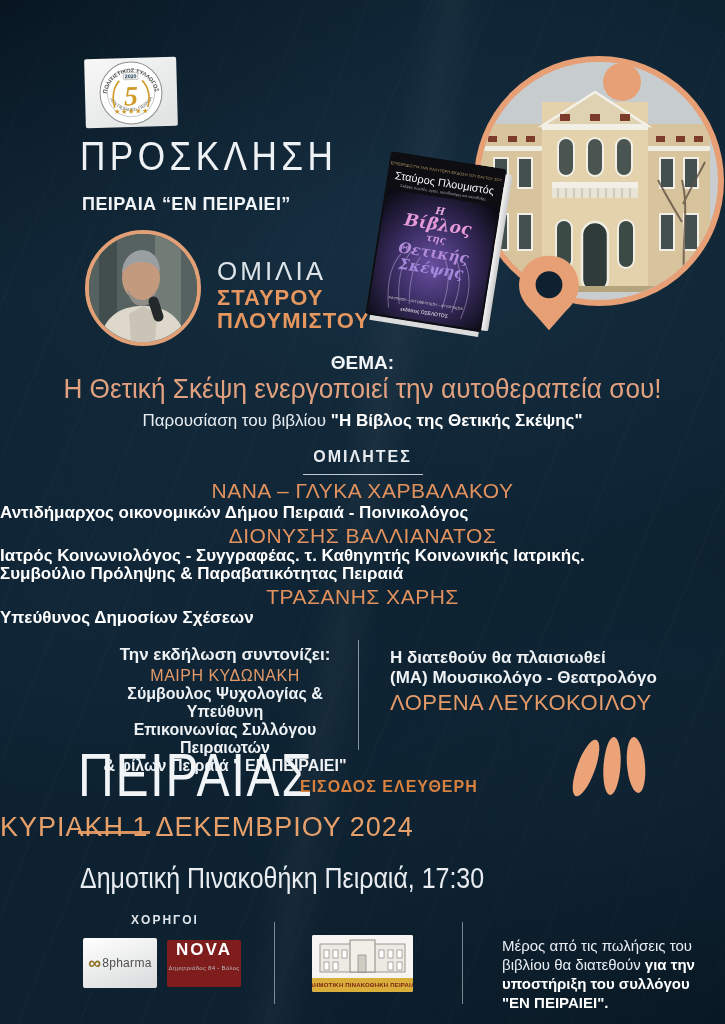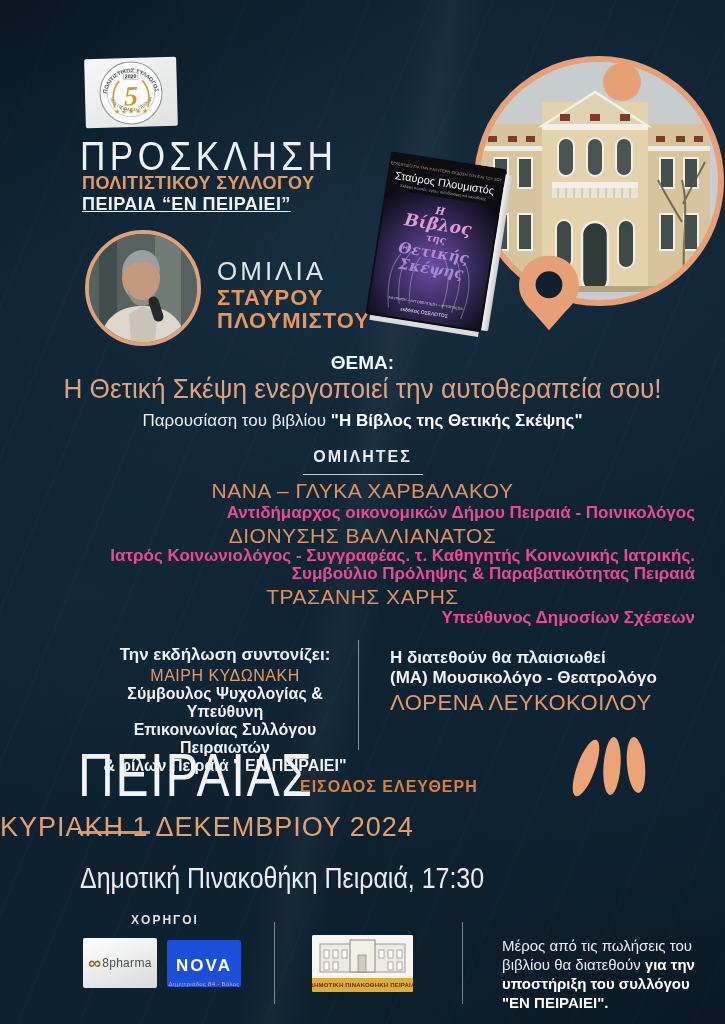--- a/index.html
+++ b/index.html
@@ -18,21 +18,21 @@
     z-index:1;}
   .abs{position:absolute;}
   .z{z-index:2;}
 
   
   .badge{left:85px;top:58px;width:92px;height:69px;background:linear-gradient(150deg,#f7f8f7,#dfe2e1);
          border-radius:2px;display:flex;align-items:center;justify-content:center;transform:rotate(-1.5deg);}
   .title-main{left:80px;top:134px;font-size:40px;letter-spacing:5px;color:#eef2f5;font-weight:400;
               transform:scaleX(.88);transform-origin:left top;white-space:nowrap;}
   .sub1{left:82px;top:173px;font-size:18px;font-weight:700;color:#e59a63;letter-spacing:.4px;white-space:nowrap;}
-  .sub2{left:82px;top:194px;font-size:18px;font-weight:700;color:#f2f5f7;letter-spacing:.4px;white-space:nowrap;text-decoration:underline;}
+  .sub2{left:82px;top:194px;font-size:18px;font-weight:700;color:#f2f5f7;letter-spacing:.4px;white-space:nowrap;}
 
   
   .photo{left:85px;top:230px;width:108px;height:108px;border-radius:50%;border:4px solid #e2a077;
          overflow:hidden;background:#44514f;}
   .talk-label{left:217px;top:256px;font-size:26px;letter-spacing:3px;color:#dde4e9;font-weight:400;}
   .talk-n1{left:217px;top:285px;font-size:22px;font-weight:700;color:#e5975f;letter-spacing:1px;}
   .talk-n2{left:217px;top:308px;font-size:22px;font-weight:700;color:#e5975f;letter-spacing:1px;}
 
   
   .venue-circle{left:474px;top:56px;width:238px;height:238px;border-radius:50%;border:6px solid #e7a076;
@@ -51,21 +51,21 @@
   .theme-label{left:0;top:352px;width:725px;text-align:center;font-size:19px;font-weight:700;color:#f2f5f7;}
   .theme-title{left:0;top:374px;width:725px;text-align:center;font-size:27px;color:#e2a17e;font-weight:400;
                transform:scaleX(.97);transform-origin:center top;white-space:nowrap;}
   .theme-sub{left:0;top:411px;width:725px;text-align:center;font-size:17px;color:#e8edf2;}
   .theme-sub strong{color:#fff;}
 
   
   .sp-label{left:0;top:448px;width:725px;text-align:center;font-size:16px;font-weight:700;letter-spacing:2px;color:#e8edf2;}
   .sp-rule{left:303px;top:474px;width:120px;height:1px;background:rgba(223,230,236,.85);}
   .sp-name{left:0;width:725px;text-align:center;font-size:21px;color:#e1915e;letter-spacing:.5px;font-weight:400;}
-  .sp-role{left:0;width:695px;text-align:right;font-size:17px;color:#ec4899;font-weight:700;}
+  .sp-role{left:0;width:695px;text-align:left;font-size:17px;color:#ffffff;font-weight:700;}
   .n1{top:479px;}.r1{top:503px;}
   .n2{top:524px;}.r2a{top:546px;}.r2b{top:564px;}
   .n3{top:585px;}.r3{top:608px;}
 
   
   .col-div{left:358px;top:640px;width:1px;height:110px;background:rgba(214,224,232,.6);}
   .mod{left:100px;top:645px;width:250px;text-align:center;}
   .mod .intro{font-size:17px;font-weight:700;color:#eef2f5;}
   .mod .name{font-size:16px;color:#e59a68;letter-spacing:.5px;margin-top:2px;}
   .mod .role{font-size:16px;font-weight:700;color:#eef2f5;line-height:18px;}
@@ -83,22 +83,22 @@
   .venue-line{left:80px;top:862px;font-size:29px;font-weight:400;color:#e9edf1;
               transform:scaleX(.86);transform-origin:left top;white-space:nowrap;}
 
   
   .sponsor-label{left:90px;top:913px;width:150px;text-align:center;font-size:12px;font-weight:700;
                  letter-spacing:2px;color:#dfe5ea;}
   .pharma{left:83px;top:938px;width:74px;height:50px;background:linear-gradient(160deg,#ffffff,#d8dadb);
           border-radius:2px;display:flex;align-items:center;justify-content:center;}
   .pharma .inf{font-size:18px;font-weight:700;color:#8a6d1f;margin-right:1px;line-height:1;}
   .pharma .nm{font-size:12px;color:#4e4e4e;letter-spacing:.3px;}
-  .nova{left:167px;top:940px;width:74px;height:47px;background:#1d4ed8;border-radius:2px;
-        display:flex;flex-direction:column;align-items:center;justify-content:flex-end;}
+  .nova{left:167px;top:940px;width:74px;height:47px;background:#7f1d1d;border-radius:2px;
+        display:flex;flex-direction:column;align-items:center;justify-content:flex-start;}
   .nova .nm{font-size:17px;font-weight:700;letter-spacing:2px;color:#fff;}
   .nova .ad{font-size:6px;color:#b9b9b9;margin-top:5px;letter-spacing:.3px;}
   .sp-div1{left:274px;top:922px;width:1px;height:82px;background:rgba(210,220,228,.55);}
   .gallery{left:312px;top:935px;width:101px;height:57px;background:#f6f5f1;border-radius:2px;overflow:hidden;}
   .gallery .band{position:absolute;left:0;bottom:0;width:101px;height:14px;background:#d9ae3a;
                  display:flex;align-items:center;justify-content:center;}
   .gallery .band span{font-size:6px;font-weight:700;color:#7b2418;white-space:nowrap;letter-spacing:.2px;}
   .sp-div2{left:462px;top:922px;width:1px;height:82px;background:rgba(210,220,228,.55);}
   .note{left:502px;top:936px;width:212px;font-size:15px;line-height:19px;color:#e8edf2;}
   .note strong{font-weight:700;color:#fff;}
@@ -123,21 +123,20 @@
       <rect x="25" y="12" width="14" height="7" fill="#f4f4f2" stroke="#9a9a9a" stroke-width=".5"></rect>
       <text x="32" y="17.6" font-size="5.2" font-weight="bold" fill="#1d3a52" text-anchor="middle">2020</text>
       <path d="M16 46 C 13 36 15 26 21 20" fill="none" stroke="#cf9a27" stroke-width="1.6"></path>
       <path d="M48 46 C 51 36 49 26 43 20" fill="none" stroke="#cf9a27" stroke-width="1.6"></path>
       <text x="32" y="44" font-size="27" font-weight="bold" font-style="italic" fill="#cf9a27" font-family="'Liberation Serif',serif" text-anchor="middle">5</text>
       <text x="32" y="52" font-size="7" fill="#cf9a27" text-anchor="middle" letter-spacing="0.5">★★★★★</text>
     </svg>
   </div>
 
   <div class="abs z title-main">ΠΡΟΣΚΛΗΣΗ</div>
-  <div class="abs z sub1">ΠΟΛΙΤΙΣΤΙΚΟΥ ΣΥΛΛΟΓΟΥ</div>
   <div class="abs z sub2">ΠΕΙΡΑΙΑ “ΕΝ ΠΕΙΡΑΙΕΙ”</div>
 
   <div class="abs z photo">
     <svg width="108" height="108" viewBox="0 0 108 108">
       <rect width="108" height="108" fill="#56625f"></rect>
       <rect x="66" y="0" width="26" height="108" fill="#7d8781" opacity=".7"></rect>
       <rect x="10" y="0" width="18" height="108" fill="#3c4a49" opacity=".8"></rect>
       <path d="M10 108 C 16 78 36 72 54 72 C 74 72 92 80 98 108 Z" fill="#ddd8cb"></path>
       <path d="M40 80 L54 72 L68 80 L66 108 L42 108 Z" fill="#c9c4b5"></path>
       <ellipse cx="52" cy="44" rx="19" ry="23" fill="#c49a7e"></ellipse>

